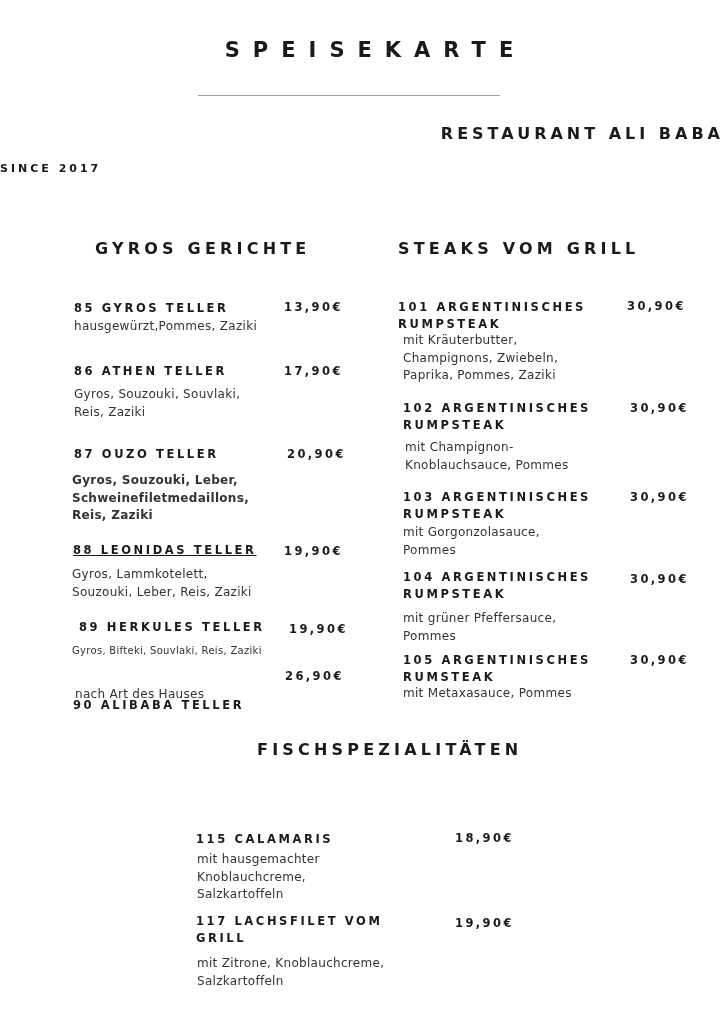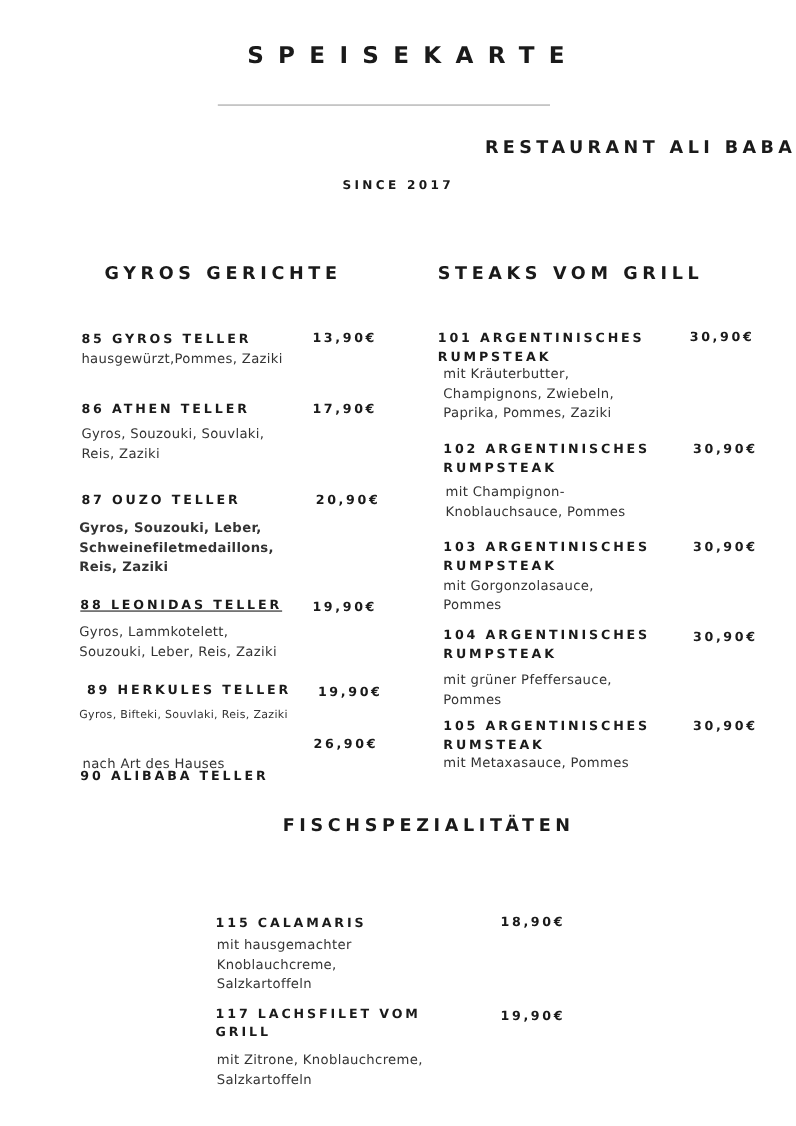--- a/index.html
+++ b/index.html
@@ -4,21 +4,21 @@
 <style>
   html, body { margin:0; padding:0; background:#ffffff; }
   body { width:724px; height:1024px; position:relative; overflow:hidden;
          font-family:"DejaVu Sans", sans-serif; color:#1a1a1a; }
   .abs { position:absolute; }
   .title { left:0; width:724px; top:38px; text-align:center; font-weight:bold;
            font-size:21px; letter-spacing:13px; padding-left:27px; box-sizing:border-box; }
   .rule { left:198px; top:95px; width:302px; height:1px; background:#a0a0a0; }
   .restaurant { left:0; width:724px; top:124px; text-align:right; font-weight:bold;
                 font-size:16px; letter-spacing:4px; }
-  .since { left:0; width:724px; top:162px; text-align:center; font-weight:bold;
+  .since { left:0; width:724px; top:162px; text-align:left; font-weight:bold;
            font-size:11px; letter-spacing:3px; }
   .sec-title { font-weight:bold; font-size:16px; letter-spacing:4.2px; white-space:nowrap; }
   .item-name { font-weight:bold; font-size:11.5px; letter-spacing:2.6px; line-height:17px; color:#1a1a1a; }
   .price { font-weight:bold; font-size:11.5px; letter-spacing:2.4px; white-space:nowrap; color:#1a1a1a; }
   .desc { font-size:12px; line-height:17.5px; color:#333; letter-spacing:0.3px; }
   .desc.small { font-size:10px; }
 </style>
 </head>
 <body>
 

